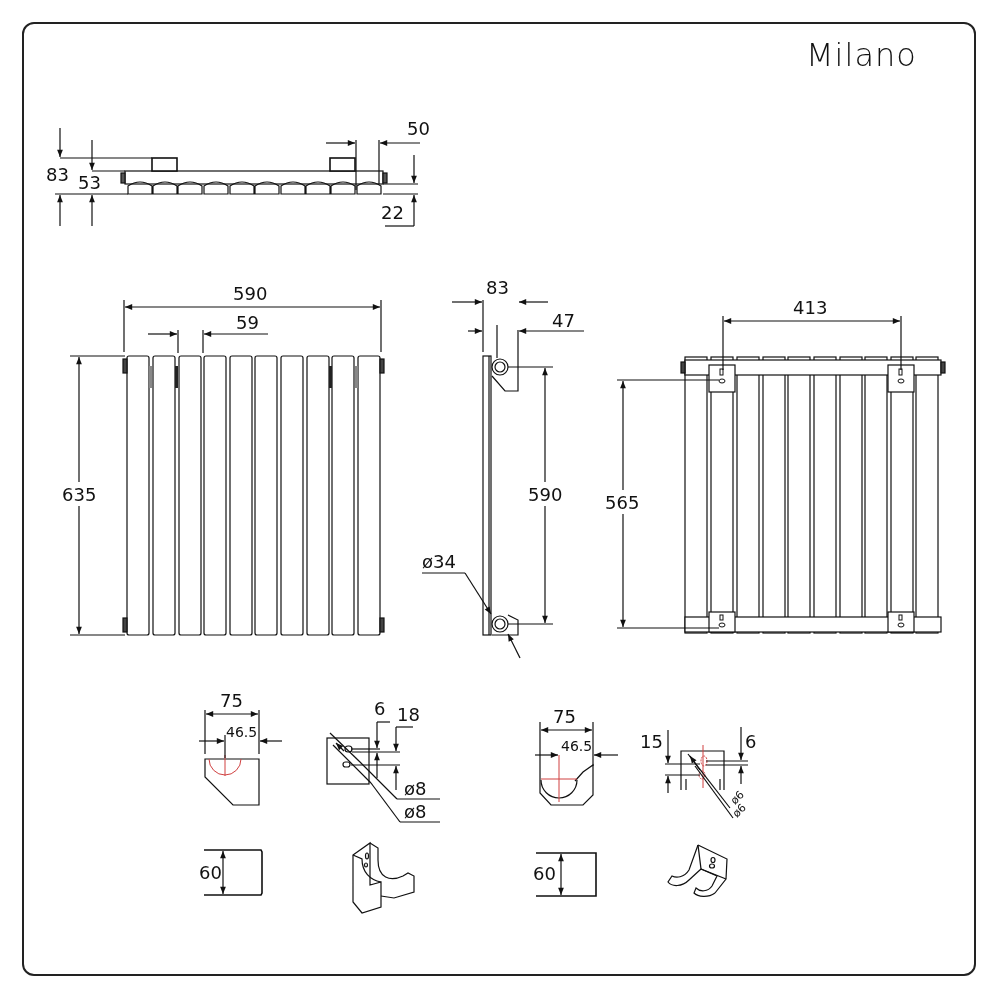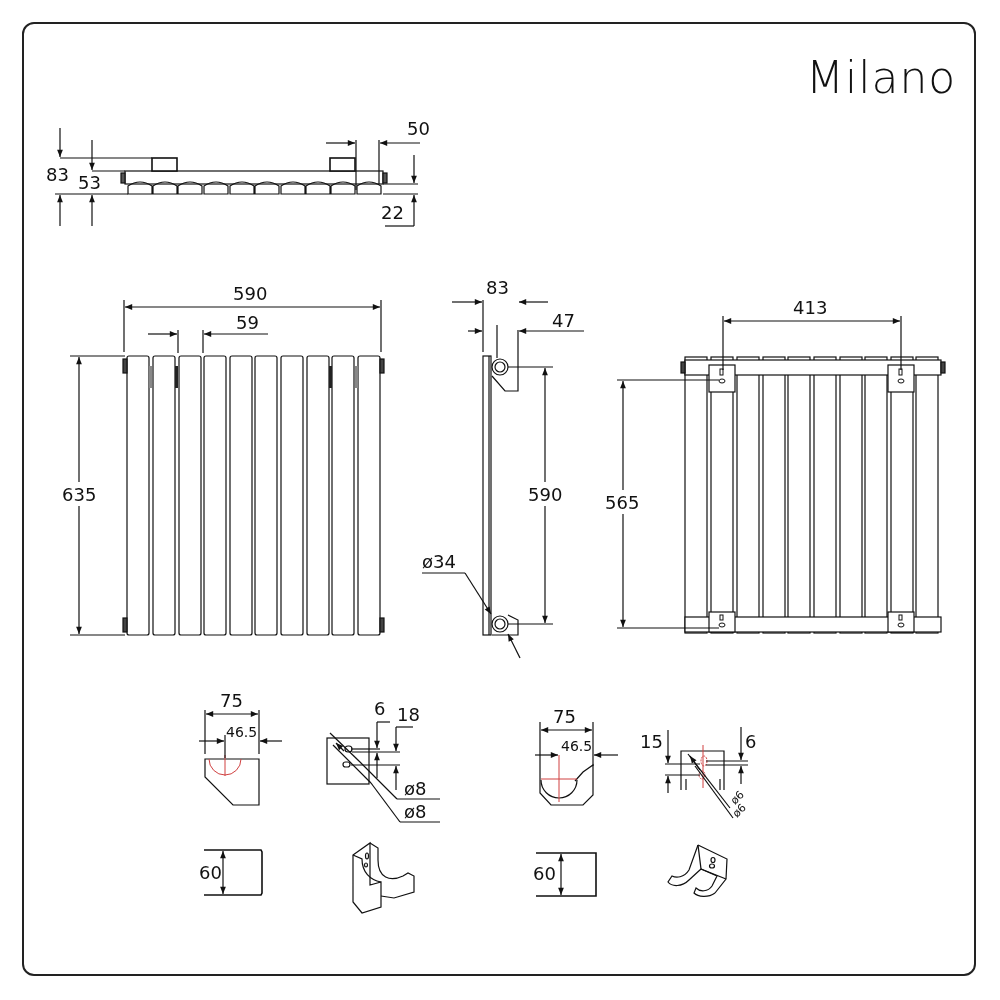--- a/index.html
+++ b/index.html
@@ -1,18 +1,18 @@
 <!DOCTYPE html>
 <html><head>
 <meta charset="utf-8">
 <style>
   html,body{margin:0;padding:0;background:#fff;}
   body{width:1000px;height:1000px;position:relative;overflow:hidden;font-family:"DejaVu Sans",sans-serif;}
   #frame{position:absolute;left:22px;top:22px;width:954px;height:954px;border:2px solid #222;border-radius:12px;box-sizing:border-box;}
-  #brand{position:absolute;left:806px;top:52px;font-family:"DejaVu Sans",sans-serif;font-weight:200;font-size:44px;letter-spacing:1px;color:#111;}
+  #brand{position:absolute;left:806px;top:36px;font-family:"DejaVu Sans",sans-serif;font-weight:200;font-size:32px;letter-spacing:1px;color:#111;}
   svg{position:absolute;left:0;top:0;}
   svg text{font-family:"DejaVu Sans",sans-serif;fill:#111;}
   .dim{font-size:18px;}
   .dimS{font-size:14px;}
   .dimXS{font-size:11px;}
 </style>
 </head>
 <body>
 
 <div id="frame"></div>

